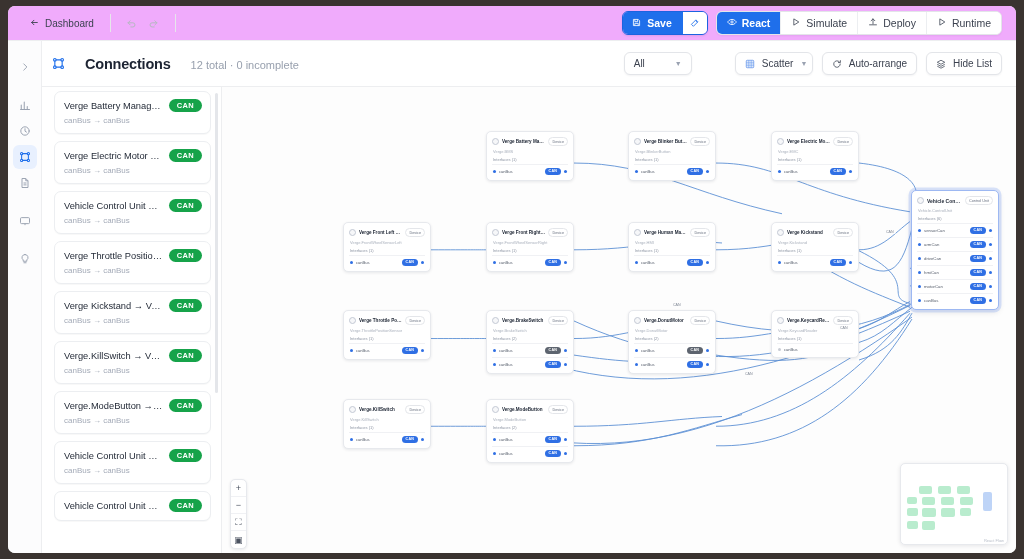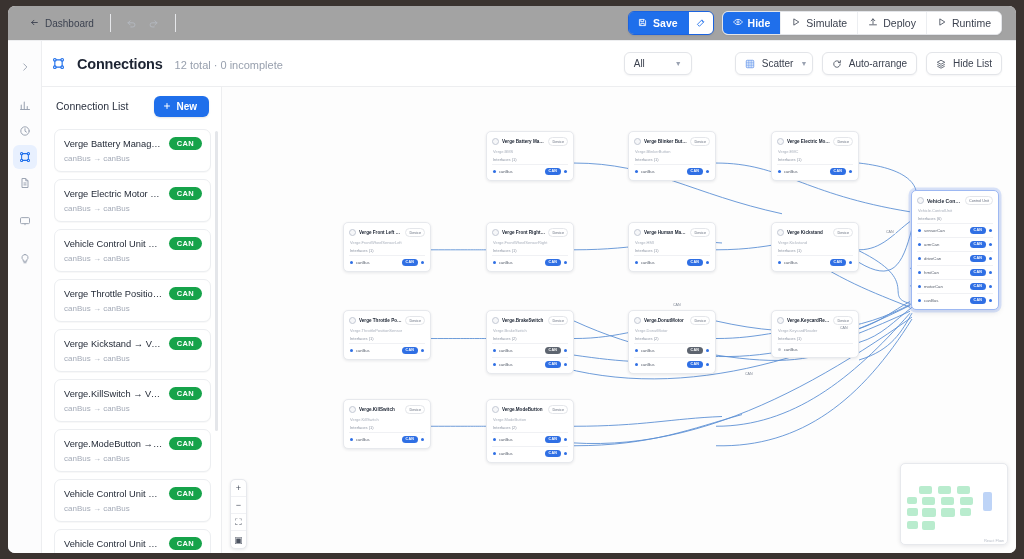--- a/index.html
+++ b/index.html
@@ -13,21 +13,21 @@
     position: absolute; left: 8px; top: 6px;
     width: 1008px; height: 547px;
     background: #ffffff;
     border-radius: 7px;
     overflow: hidden;
   }
 
   
   #topbar {
     position: absolute; left: 0; top: 0; width: 100%; height: 35px;
-    background: #a3a3a3; border-bottom: 1px solid #edeef0;
+    background: #f0abfc; border-bottom: 1px solid #edeef0;
     display: flex; align-items: center;
   }
   .back-btn {
     display: flex; align-items: center; gap: 6px;
     margin-left: 16px; font-size: 10px; color: #3c4250;
     padding: 4px 6px; border-radius: 5px; cursor: pointer;
   }
   .divider-v { width: 1px; height: 18px; background: #e6e7ea; margin: 0 10px; }
   .icon-btn {
     width: 22px; height: 22px; display: flex; align-items: center;
@@ -57,21 +57,21 @@
   }
   .seg:last-child { border-right: none; justify-content: center; }
   .seg.active { background: #1f6feb; color: #fff; font-weight: 600; }
 
   
   #subbar {
     position: absolute; left: 0; top: 35px; width: 100%; height: 46px;
     background: #fff; border-bottom: 1px solid #edeef0;
     display: flex; align-items: center;
   }
-  #title-wrap { display: flex; align-items: baseline; gap: 12px; margin-left: 44px; }
+  #title-wrap { display: flex; align-items: baseline; gap: 20px; margin-left: 44px; }
   #page-title { font-size: 14.5px; font-weight: 700; color: #1d2433; letter-spacing: -.2px; }
   #title-meta { font-size: 11px; color: #98a0ae; }
   #subbar-right { display: flex; align-items: center; gap: 9px; margin-right: 14px; }
   .ctrl {
     display: flex; align-items: center; gap: 7px; font-size: 10px; color: #3c4250;
     background: #fff; border: 1px solid #e3e5e9; border-radius: 6px;
     padding: 5px 9px; cursor: pointer; box-shadow: 0 1px 2px rgba(16,24,40,.05);
   }
   .ctrl.select { width: 68px; justify-content: space-between; margin-left: 34px; }
   .ctrl.select.wide { width: 74px; }
@@ -262,21 +262,21 @@
       </div>
 
       <div class="seg-group">
         <div class="seg active">
           <span>
             <svg width="10" height="10" viewBox="0 0 16 16" fill="none" stroke="#fff" stroke-width="1.4">
                 <path d="M1 8s2.6-4.2 7-4.2S15 8 15 8s-2.6 4.2-7 4.2S1 8 1 8z"></path>
                 <circle cx="8" cy="8" r="1.8"></circle>
               </svg>
           </span>
-          <span>Hide</span>
+          <span>React</span>
         </div>
         <div class="seg">
           <span>
             <svg width="10" height="10" viewBox="0 0 16 16" fill="none" stroke="#4b5260" stroke-width="1.4" stroke-linejoin="round">
                 <path d="M4.5 3l8 5-8 5z"></path>
               </svg>
           </span>
           <span>Simulate</span>
         </div>
         <div class="seg">
@@ -398,31 +398,20 @@
     <div class="rail-gap"></div>
     <div class="rail-icon">
       <svg width="12" height="12" viewBox="0 0 16 16" fill="none" stroke="#9aa2b1" stroke-width="1.3" stroke-linecap="round" stroke-linejoin="round">
           <path d="M8 2a4 4 0 0 0-2.4 7.2V11h4.8V9.2A4 4 0 0 0 8 2z"></path>
           <path d="M6.6 13h2.8"></path>
         </svg>
     </div>
   </div>
 
   <div id="panel">
-    <div id="panel-head">
-      <span id="panel-title">Connection List</span>
-      <div id="new-btn">
-        <span>
-          <svg width="8" height="8" viewBox="0 0 16 16" fill="none" stroke="#fff" stroke-width="2" stroke-linecap="round">
-              <path d="M8 3v10M3 8h10"></path>
-            </svg>
-        </span>
-        <span>New</span>
-      </div>
-    </div>
     <div id="panel-list">
       <div id="panel-scroll"></div>
     <div class="conn-item">
           <div class="conn-row1">
             <span class="conn-name">Verge Battery Management S...</span>
             <span class="conn-badge">CAN</span>
           </div>
           <div class="conn-sub">canBus → canBus</div>
         </div>
         <div class="conn-item">

